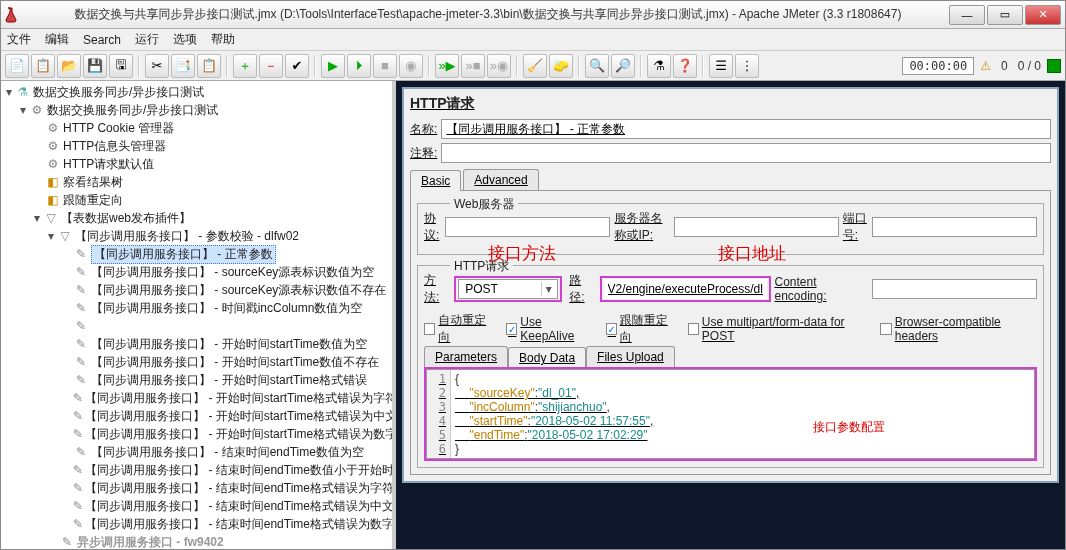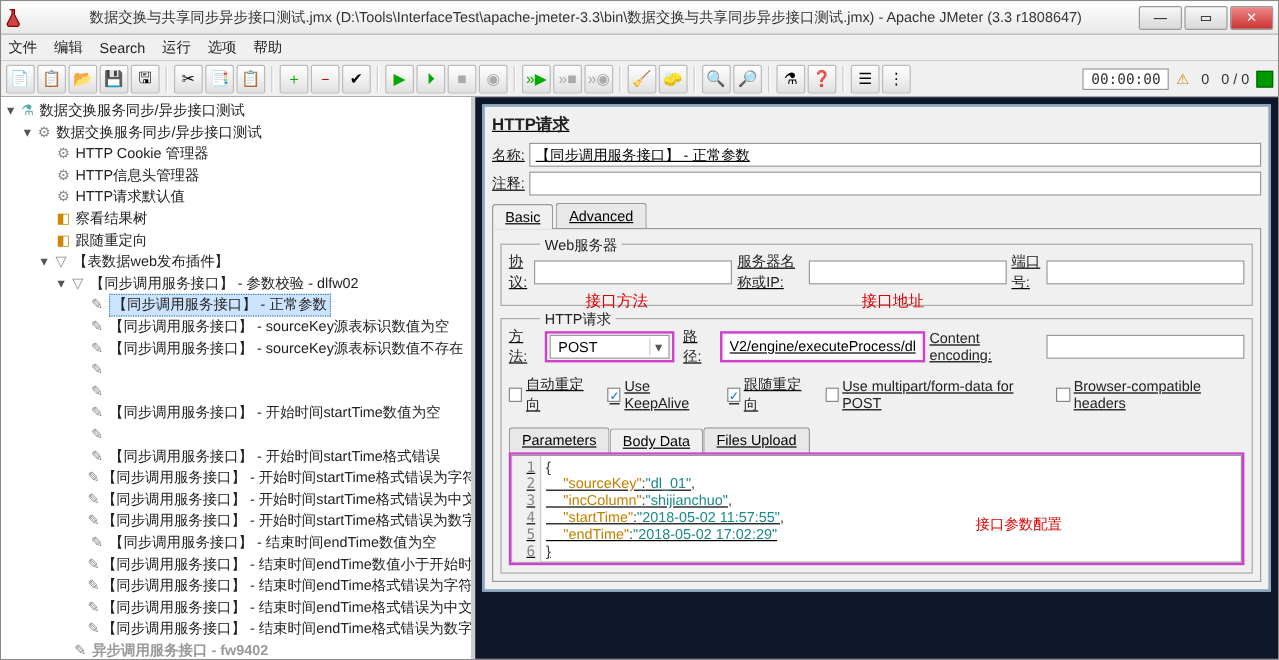--- a/index.html
+++ b/index.html
@@ -39,26 +39,26 @@
 .panel h3 { font-size: 14px; font-weight: bold; margin-bottom: 6px; color: #222; }
 .row { display: flex; align-items: center; margin-bottom: 4px; gap: 4px; }
 .row label { color: #222; }
 .tfield { border: 1px solid #999; background: #fff; height: 20px; padding: 0 4px; flex: 1; }
 .tabs { display: flex; border-bottom: 1px solid #999; margin-top: 6px; }
 .tab { border: 1px solid #999; border-bottom: none; background: #e8e8e8; padding: 3px 10px; margin-right: 2px; border-radius: 3px 3px 0 0; }
 .tab.active { background: #f0f0f0; position: relative; top: 1px; }
 .fieldset { border: 1px solid #aaa; margin-top: 6px; padding: 6px; position: relative; }
 .fieldset .legend { position: absolute; top: -8px; left: 8px; background: #f0f0f0; padding: 0 4px; color: #222; margin-left: 24px; }
 .mag-box { border: 2px solid #d040d0; padding: 1px 2px; display: inline-block; }
-.red-label { color: #d00; position: absolute; font-size: 13px; }
+.red-label { color: #d00; position: absolute; font-size: 17px; }
 .chkrow { display: flex; align-items: center; gap: 12px; margin-top: 6px; font-size: 11px; }
 .chkrow label { display: flex; align-items: center; gap: 3px; color: #222; }
 .chk { width: 12px; height: 12px; border: 1px solid #888; background: #fff; display: inline-block; }
 .chk.on::after { content: "✓"; font-size: 10px; color: #0070f0; position: relative; top: -2px; left: 1px; }
-.subtabs { display: flex; margin-top: 10px; }
+.subtabs { display: flex; }
 .subtab { border: 1px solid #999; border-bottom: none; background: #e8e8e8; padding: 3px 10px; border-radius: 3px 3px 0 0; }
 .subtab.active { background: #f0f0f0; position: relative; top: 1px; border-bottom: 1px solid #f0f0f0; }
 .editor-wrap { position: relative; border: 2px solid #d040d0; margin-top: -1px; }
 .editor { display: flex; background: #fff; border: 1px solid #999; height: 90px; }
 .gutter { width: 24px; background: #f0f0f0; border-right: 1px solid #ccc; text-align: right; padding: 2px 4px 0 0; color: #888; font-family: monospace; line-height: 14px; }
 .code { flex: 1; font-family: Consolas, monospace; font-size: 12px; padding: 2px 4px; line-height: 14px; white-space: pre; color: #333; }
 .code .k { color: #c08000; }
 .code .v { color: #1a8a8a; }
 .param-label { color: #d00; position: absolute; right: 150px; top: 50px; }
 .dropdown { border: 1px solid #999; background: #fff; height: 20px; display: inline-flex; align-items: center; padding: 0 2px; }
@@ -183,30 +183,32 @@
       <div class="tree-node" style="padding-left:70px">
           <span class="ic ic-pen">✎</span>
           <span class="lbl">【同步调用服务接口】 - sourceKey源表标识数值为空</span>
         </div>
       <div class="tree-node" style="padding-left:70px">
           <span class="ic ic-pen">✎</span>
           <span class="lbl">【同步调用服务接口】 - sourceKey源表标识数值不存在</span>
         </div>
       <div class="tree-node" style="padding-left:70px">
           <span class="ic ic-pen">✎</span>
+          <span class="lbl">【同步调用服务接口】 - 时间戳incColumn数值为空</span>
         </div>
       <div class="tree-node" style="padding-left:70px">
           <span class="ic ic-pen">✎</span>
         </div>
       <div class="tree-node" style="padding-left:70px">
           <span class="ic ic-pen">✎</span>
           <span class="lbl">【同步调用服务接口】 - 开始时间startTime数值为空</span>
         </div>
       <div class="tree-node" style="padding-left:70px">
           <span class="ic ic-pen">✎</span>
+          <span class="lbl">【同步调用服务接口】 - 开始时间startTime数值不存在</span>
         </div>
       <div class="tree-node" style="padding-left:70px">
           <span class="ic ic-pen">✎</span>
           <span class="lbl">【同步调用服务接口】 - 开始时间startTime格式错误</span>
         </div>
       <div class="tree-node" style="padding-left:70px">
           <span class="ic ic-pen">✎</span>
           <span class="lbl">【同步调用服务接口】 - 开始时间startTime格式错误为字符串</span>
         </div>
       <div class="tree-node" style="padding-left:70px">

